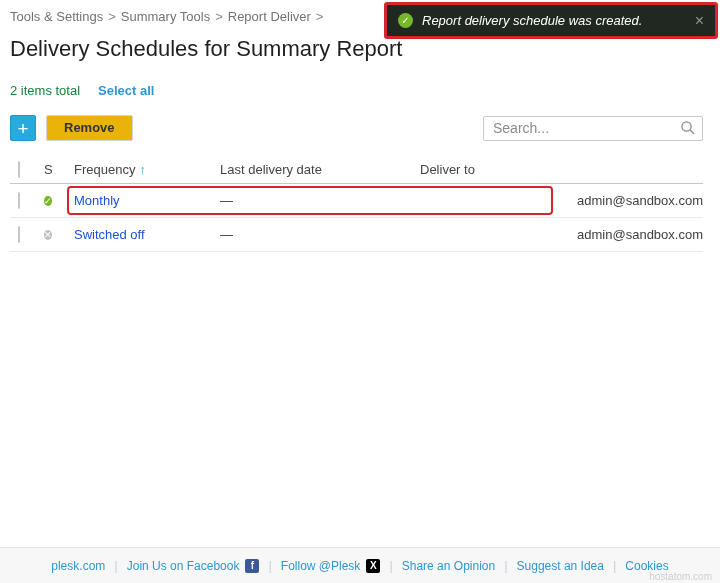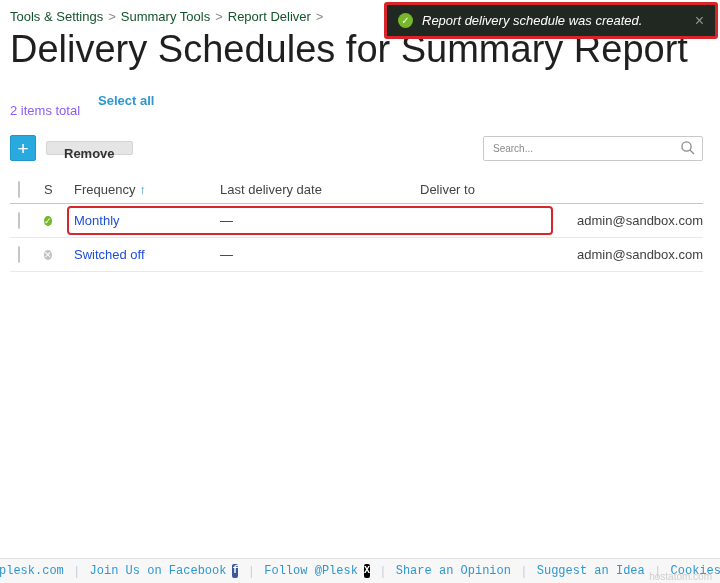--- a/index.html
+++ b/index.html
@@ -14,26 +14,26 @@
     width: 720px;
     height: 583px;
     background: #fff;
     overflow: hidden;
   }
   .content {
     padding: 8px 17px 0 10px;
   }
   
   .breadcrumb { font-size: 13px; color: #777; line-height: 17px; }
-  .breadcrumb a { color: #14532d; text-decoration: none; cursor: pointer; }
+  .breadcrumb a { color: #737373; text-decoration: none; cursor: pointer; }
   .crumb-sep { color: #8a8a8a; margin: 0 5px; }
   
   .page-title {
     margin-top: 7px;
-    font-size: 38px;
+    font-size: 22px;
     font-weight: 400;
     color: #1f1f1f;
     line-height: 34px;
     white-space: nowrap;
   }
   
   .toast-annotation {
     position: absolute;
     top: 2px;
     right: 2px;
@@ -65,21 +65,21 @@
   .toast-msg { flex: 1 1 auto; font-style: italic; }
   .toast-close {
     color: #8f9590;
     font-size: 16px;
     line-height: 14px;
     cursor: pointer;
     margin-left: 8px;
   }
   
   .items-row { margin-top: 17px; display: flex; align-items: center; }
-  .items-total { color: #8b5cf6; margin-top: 20px; }
+  .items-total { color: #15803d; }
   .select-all {
     margin-left: 18px;
     color: #2e97cf;
     font-weight: 700;
     text-decoration: none;
     cursor: pointer;
   }
   
   .toolbar { margin-top: 17px; display: flex; align-items: center; height: 26px; }
   .add-btn {
@@ -89,43 +89,43 @@
     border-radius: 2px;
     color: #fff;
     font-size: 19px;
     line-height: 23px;
     text-align: center;
     cursor: pointer;
     font-weight: 400;
   }
   .remove-btn {
     margin-left: 10px;
-    height: 14px;
+    height: 26px;
     padding: 0 17px;
-    background: #e5e5e5;
+    background: #eab308;
     border: 1px solid #d4d4d4;
     border-radius: 2px;
     color: #333;
     font-size: 13px;
     font-weight: 700;
     line-height: 24px;
     cursor: pointer;
   }
   .toolbar-spacer { flex: 1 1 auto; }
   .search-wrap {
     position: relative;
     width: 220px;
     height: 25px;
   }
   .search-input {
     width: 100%; height: 100%;
     border: 1px solid #c9c9c9;
     border-radius: 2px;
     padding: 0 20px 0 9px;
-    font-size: 10px;
+    font-size: 14px;
     font-family: "Liberation Sans", "DejaVu Sans", sans-serif;
     color: #333;
     outline: none;
   }
   .search-input::placeholder { color: #8a8a8a; }
   .search-icon {
     position: absolute;
     right: 7px; top: 4px;
     width: 16px; height: 16px;
     cursor: pointer;
@@ -178,28 +178,27 @@
     width: 486px;
     height: 29px;
     border: 2px solid #d8252c;
     border-radius: 4px;
     pointer-events: none;
   }
   
   .footer {
     position: absolute;
     left: 0; right: 0; bottom: 0;
-    height: 25px;
+    height: 36px;
     background: #f7f7f7;
     border-top: 1px solid #e2e2e2;
     display: flex;
     align-items: center;
     justify-content: center;
     font-size: 12px;
-    font-family: Liberation Mono, monospace;
   }
   .footer a { color: #2e97cf; text-decoration: none; cursor: pointer; white-space: nowrap; }
   .foot-sep { color: #c6d2dc; margin: 0 9px; font-size: 13px; }
   .soc-icon {
     display: inline-block;
     width: 14px; height: 14px;
     border-radius: 2px;
     color: #fff;
     font-size: 10px;
     font-weight: bold;

